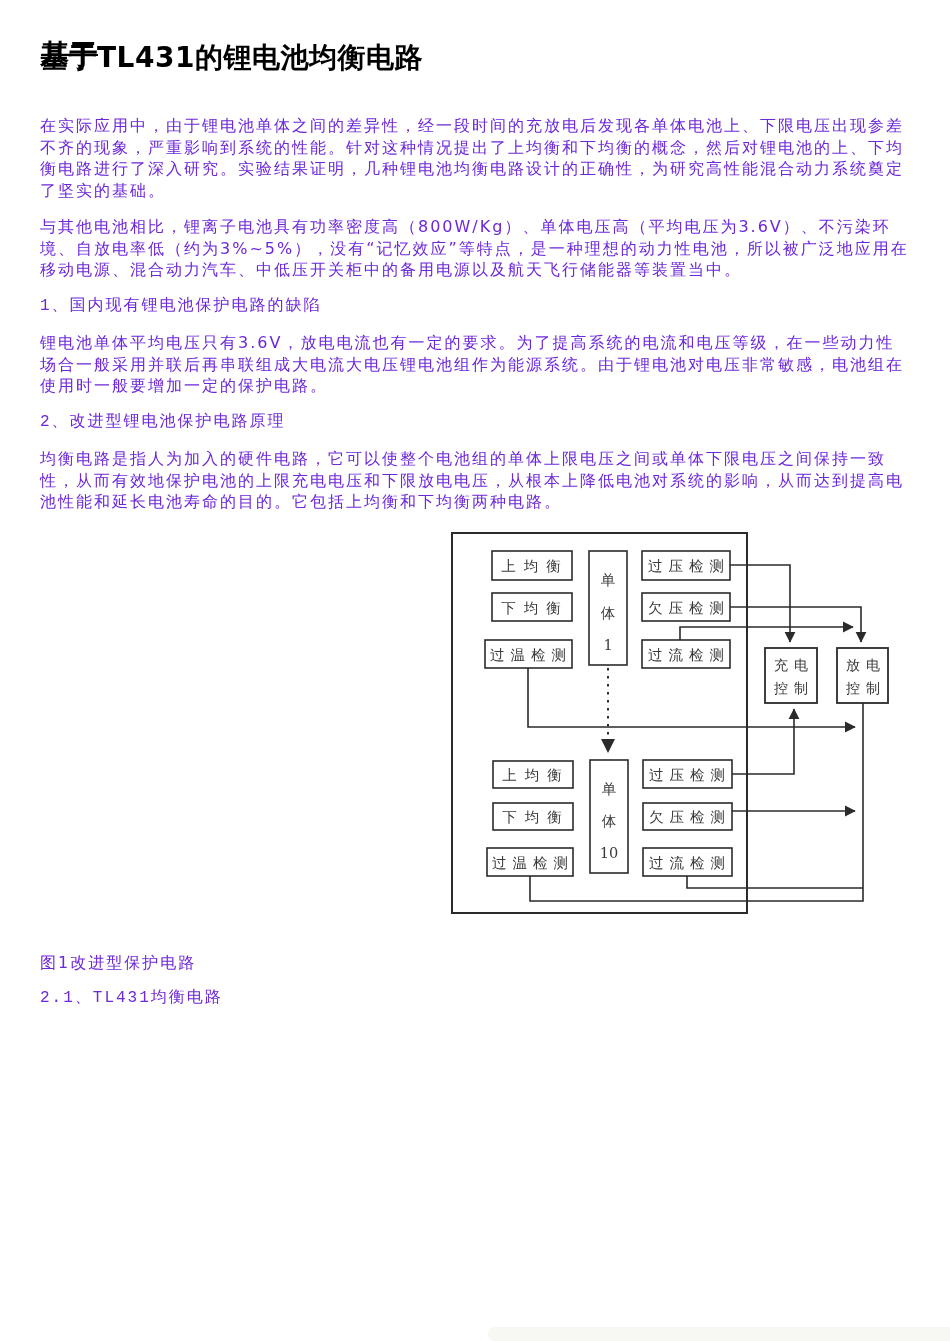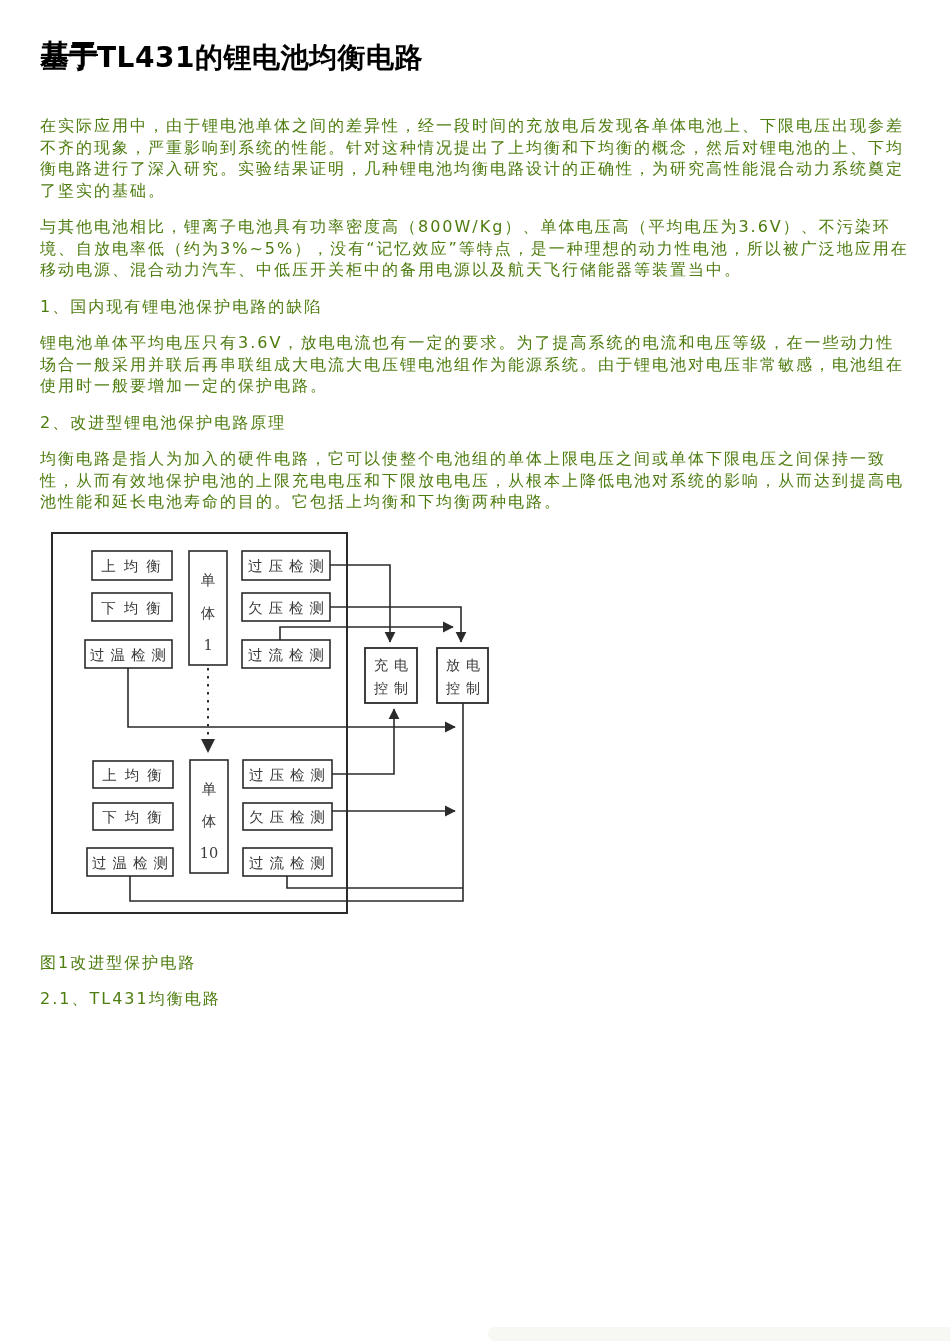--- a/index.html
+++ b/index.html
@@ -11,24 +11,24 @@
   .title{
     font-size:28px;line-height:32px;font-weight:bold;color:#000;
     margin:0 0 41px 0;letter-spacing:0.5px;white-space:nowrap;
   }
   .title .overlap{position:relative;display:inline-block;}
   .title .overlap .ghost{
     position:absolute;left:1px;top:-3px;text-decoration:line-through;color:#000;
   }
   .para,.heading,.caption{
     font-size:16px;line-height:21.5px;letter-spacing:2px;
-    margin:0 0 15px 0;color:#4d7c0f;
+    margin:0 0 15px 0;color:#6d28d9;
   }
-  .heading{margin-top:4px;}
-  .figure-wrap{margin:14px 0 22px 0;}
+  .heading{margin-top:4px;font-family:Liberation Mono, monospace;}
+  .figure-wrap{margin:14px 0 22px 0;text-align:right;}
   svg text{
     font-family:"DejaVu Serif",serif;fill:#3a3a3a;
   }
   svg .lbl{font-size:14.5px;letter-spacing:6px;}
   svg .lbl3{font-size:14.5px;letter-spacing:8px;}
   svg .ctl{font-size:14px;letter-spacing:6px;}
   svg .cellchar{font-size:14.5px;letter-spacing:0;}
   .strip{
     position:absolute;left:488px;top:1327px;width:462px;height:14px;
     background:#f7f7f4;border-radius:8px 0 0 8px;

